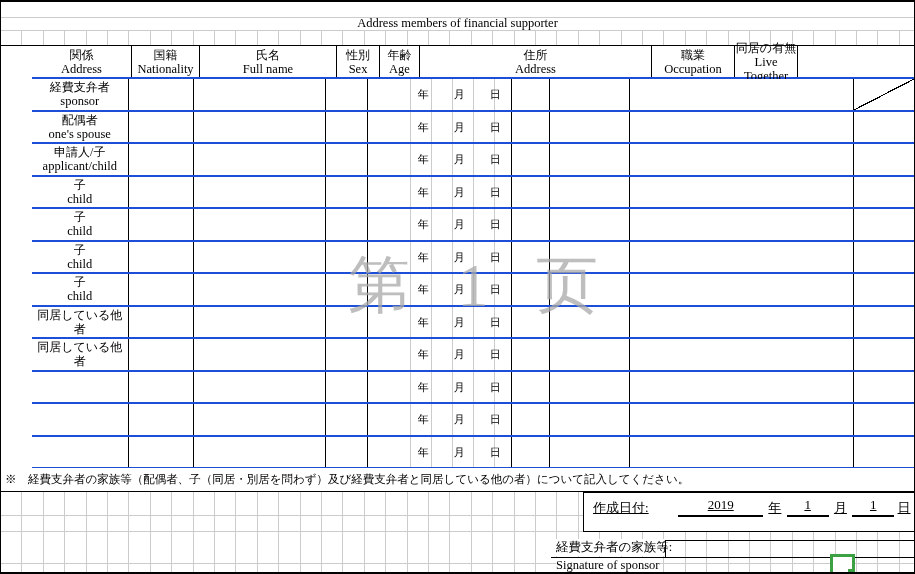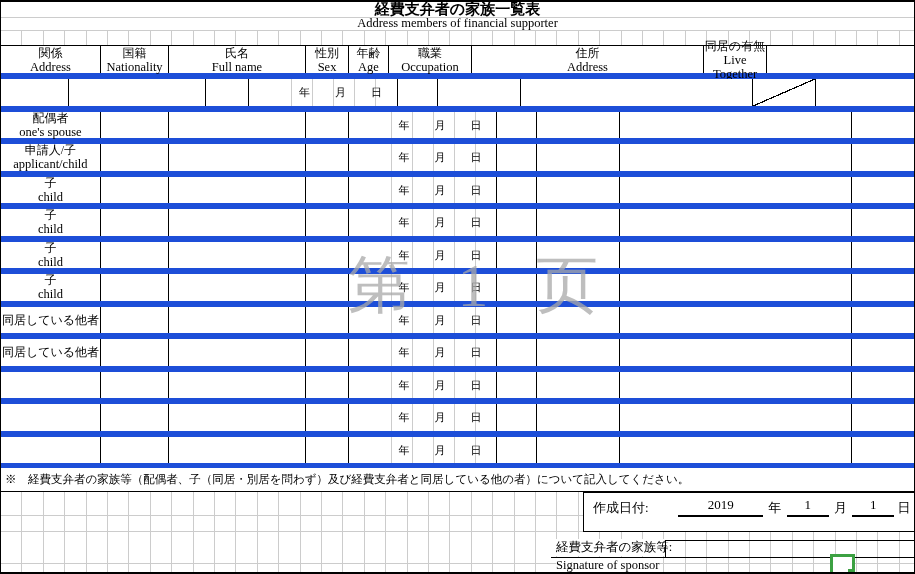--- a/index.html
+++ b/index.html
@@ -27,21 +27,21 @@
     font-weight:bold; font-size:15px; line-height:16px; z-index:2;
   }
   .subtitle {
     position:absolute; left:0; top:17px; width:915px; height:13px; text-align:center;
     font-size:12.5px; line-height:13px; z-index:2;
   }
 
   
   .tablewrap { position:absolute; left:0; top:45px; width:915px; z-index:2;
     border-top:1px solid #000; border-left:1px solid #000; background:#fff; }
-  .tr { display:flex; border-bottom:6px solid #1d4ed8; height:32.5px; }
+  .tr { display:flex; border-bottom:2px solid #1d4ed8; height:32.5px;margin-left:31px; }
   .tr.head { height:33px; }
   .td { border-right:1px solid #000; height:100%; position:relative;
     display:flex; flex-direction:column; align-items:center; justify-content:center;
     font-size:12px; line-height:14px; text-align:center; background:#fff; }
   .td .en { font-size:12.5px; }
   .td.date {
     background-color:#fff;
     background-image:linear-gradient(#ccc,#ccc),linear-gradient(#ccc,#ccc),linear-gradient(#ccc,#ccc),linear-gradient(#ccc,#ccc),linear-gradient(#ccc,#ccc);
     background-size:1px 100%; background-repeat:no-repeat;
     background-position:42px 0,63px 0,84px 0,105px 0,126px 0;
@@ -62,21 +62,21 @@
     border-bottom:1px solid #000; background:#fff;
     font-size:11.5px; line-height:23px; padding-left:5px; white-space:nowrap;
   }
 
   
   .issuebox { position:absolute; left:583px; top:492px; width:332px; height:40px; z-index:3;
     border:1px solid #000; background:#fff; display:flex; flex-direction:column; }
   .issuerow { display:flex; }
   .issuerow.r1 { height:24px; align-items:flex-end; }
   .issuerow.r2 { height:14px; align-items:center; }
-  .ib { display:flex; align-items:flex-end; justify-content:center; font-size:13px; }
+  .ib { display:flex; align-items:flex-end; justify-content:center; font-size:13px;text-decoration:underline; }
   .ib.lbl { justify-content:flex-start; padding-left:9px; }
   .ib.val { border-bottom:2px solid #000; height:22px; align-items:center; }
   .ib.w-label { width:95px; } .ib.w-year { width:85px; } .ib.w-unit { width:24px; }
   .ib.w-md { width:42px; } .ib.w-last { width:20px; }
   .issuerow.r2 .ib { font-size:12px; height:14px; align-items:center; border:none; }
 
   
   .sig-ja { position:absolute; left:556px; top:539px; font-size:12.5px; z-index:3; background:#fff; }
   .sig-en { position:absolute; left:556px; top:558px; font-size:12.5px; z-index:3; background:#fff; }
   .sline { position:absolute; background:#000; z-index:3; }
@@ -95,21 +95,20 @@
 <div class="page">
 
   <div class="hfaint" style="top:17px"></div>
   <div class="hfaint" style="top:30px"></div>
   <div class="vstrip" style="left:0;top:30px;width:915px;height:15px;"></div>
   <div class="vstrip" style="left:0;top:492px;width:915px;height:82px;"></div>
   <div class="hfaint" style="top:515px"></div>
   <div class="hfaint" style="top:531px"></div>
   <div class="hfaint" style="top:563px"></div>
 
-  <div class="title">経費支弁者の家族一覧表</div>
   <div class="subtitle">Address members of financial supporter</div>
 
   <div class="tablewrap">
       <div class="tr head">
         <div class="td" style="width: 100px;">
           <span>関係</span>
           <span class="en">Address</span>
         </div>
         <div class="td" style="width: 68px; text-align: right;">
           <span>国籍</span>
@@ -120,34 +119,38 @@
           <span class="en">Full name</span>
         </div>
         <div class="td" style="width: 43px; text-align: right;">
           <span>性別</span>
           <span class="en">Sex</span>
         </div>
         <div class="td" style="width: 40px;">
           <span>年齢</span>
           <span class="en">Age</span>
         </div>
+        <div class="td" style="width: 232px;">
+          <span>住所</span>
+          <span class="en">Address</span>
+        </div>
         <div class="td" style="width: 83px;">
           <span>職業</span>
           <span class="en">Occupation</span>
         </div>
-        <div class="td" style="width: 232px;">
-          <span>住所</span>
-          <span class="en">Address</span>
-        </div>
         <div class="td" style="width: 63px;">
           <span>同居の有無</span>
           <span class="en">Live Together</span>
         </div>
       </div>
       <div class="tr">
+        <div class="td" style="width: 100px;">
+          <span>経費支弁者</span>
+          <span class="en">sponsor</span>
+        </div>
         <div class="td" style="width: 68px;"></div>
         <div class="td" style="width: 137px;"></div>
         <div class="td" style="width: 43px;"></div>
         <div class="td date" style="width: 149px;">
           <span class="unit" style="left: 50px;">年</span>
           <span class="unit" style="left: 86px;">月</span>
           <span class="unit" style="left: 122px;">日</span>
         </div>
         <div class="td" style="width: 40px;"></div>
         <div class="td" style="width: 83px;"></div>

